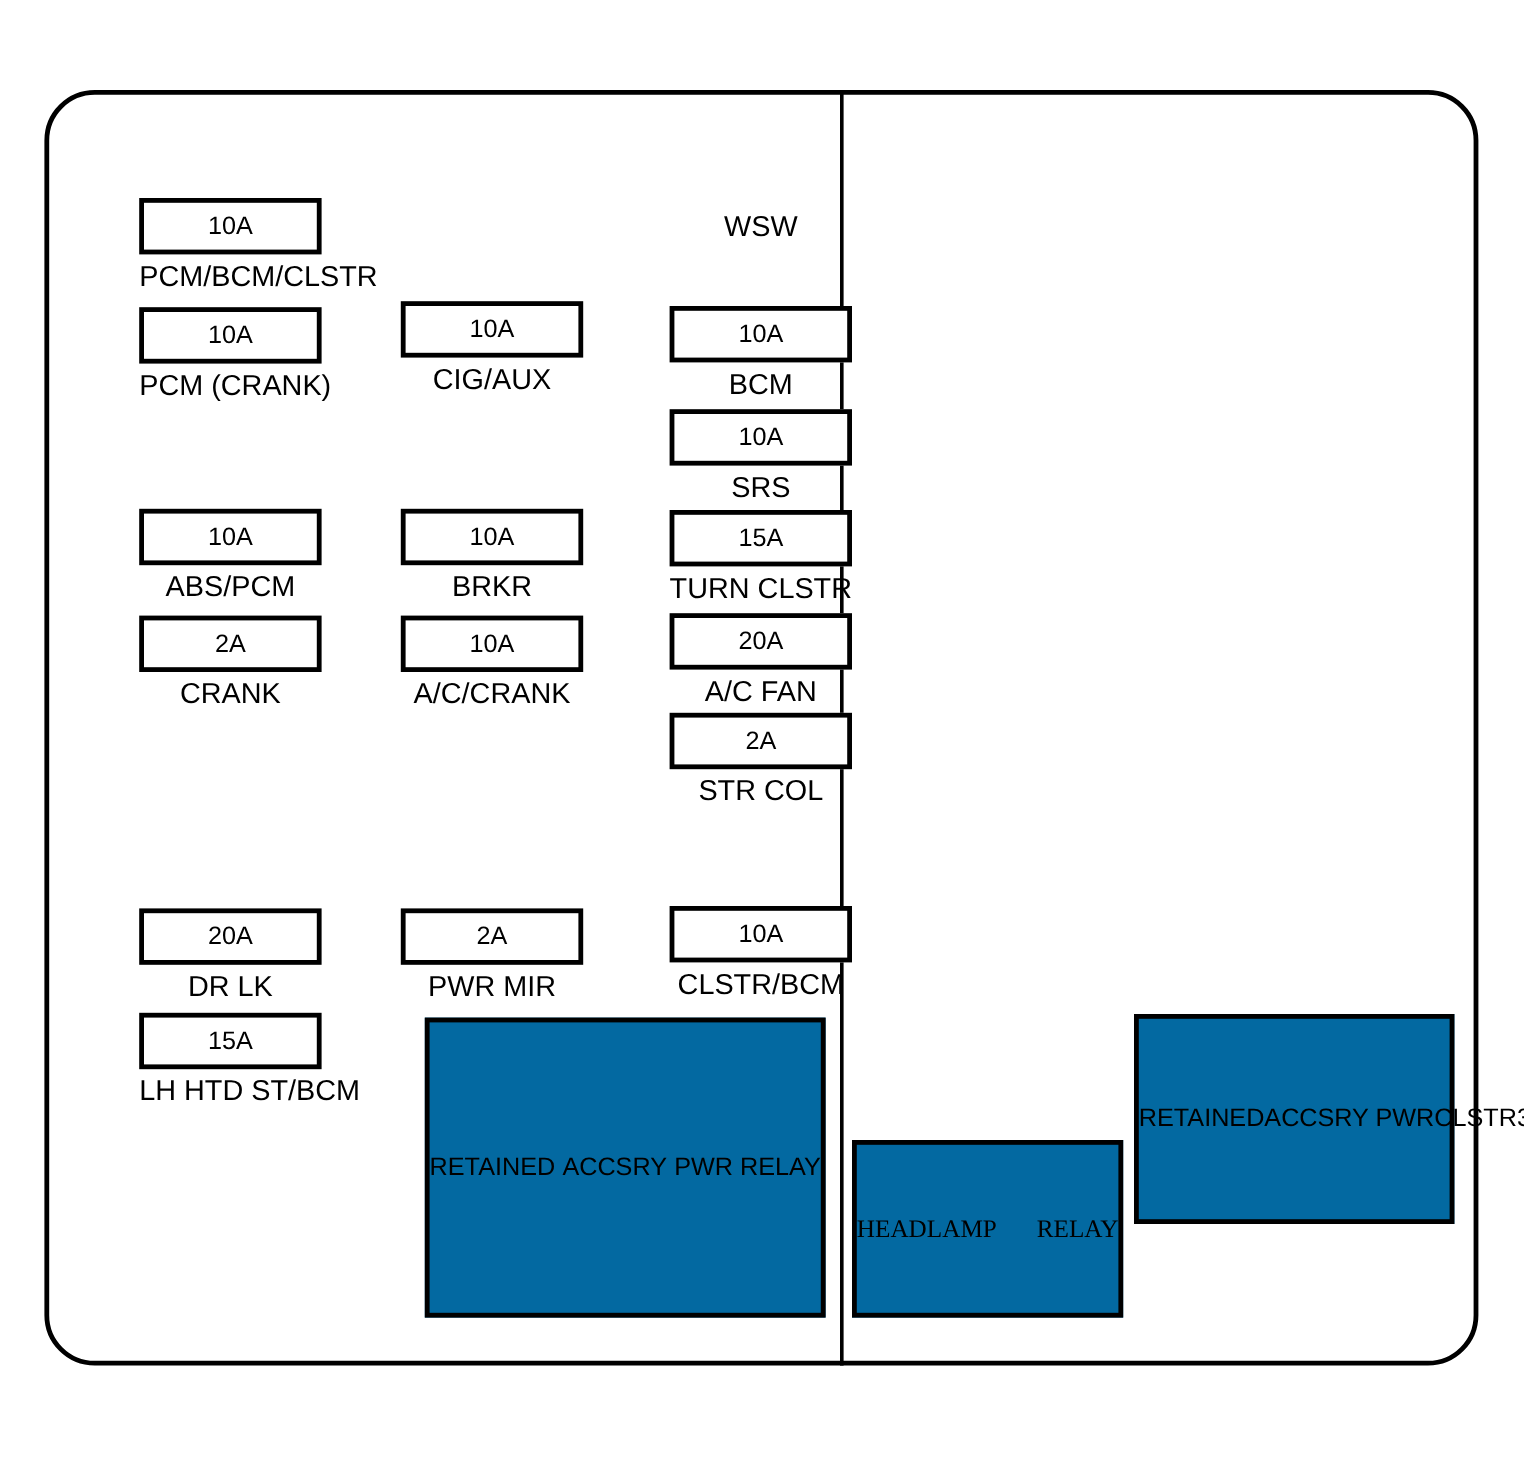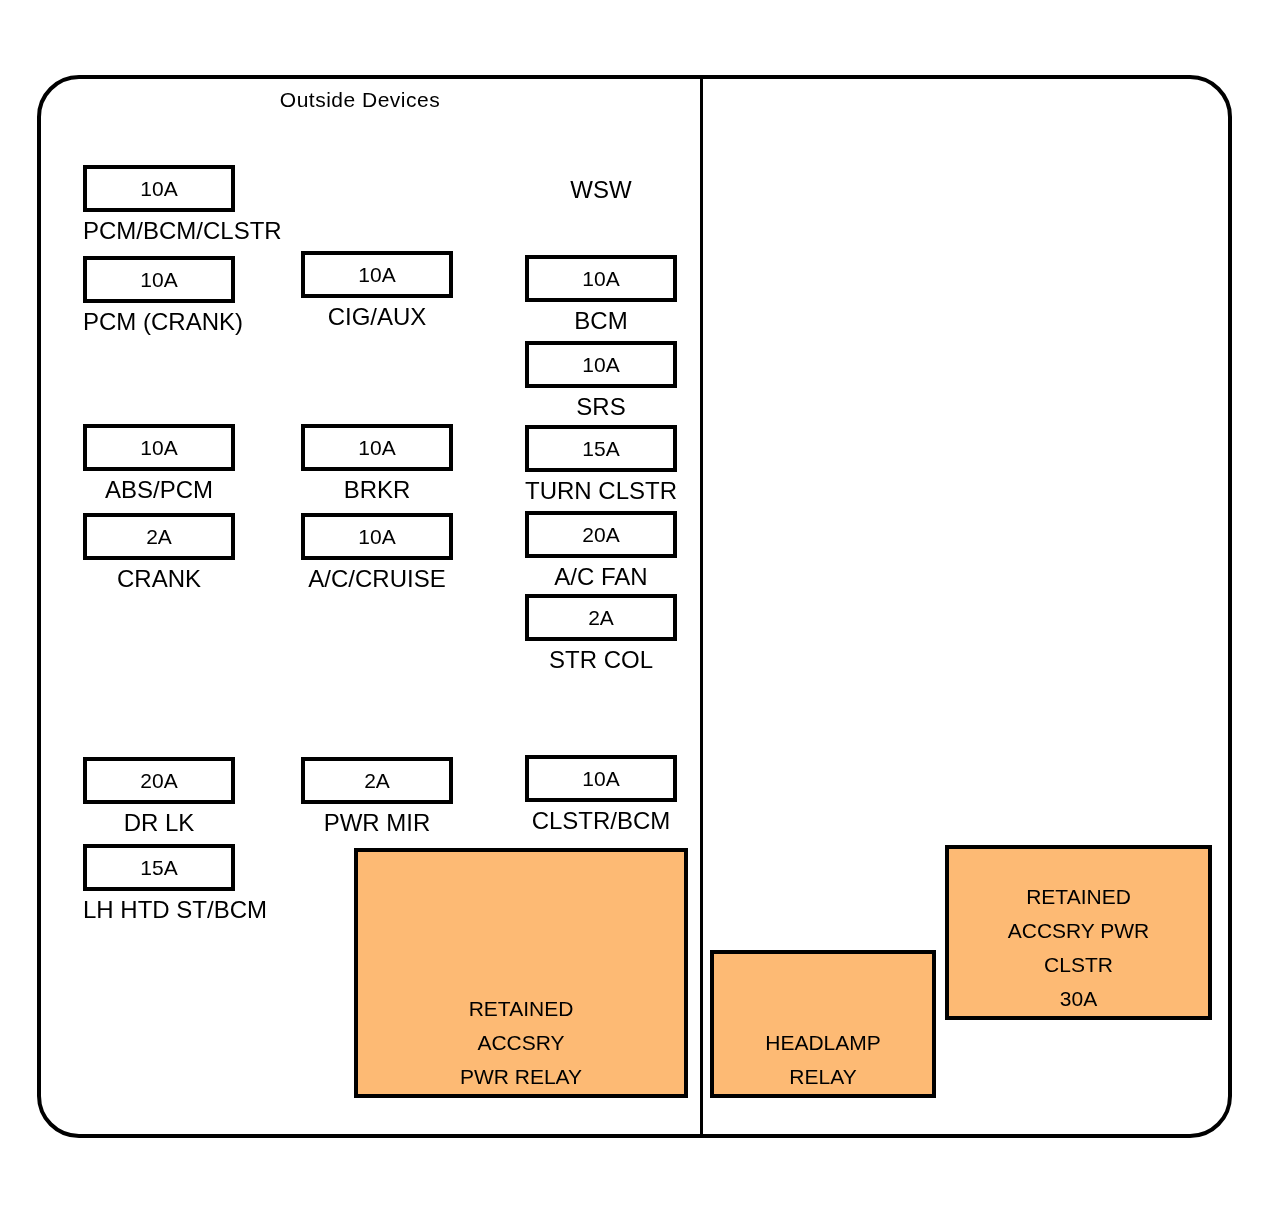--- a/index.html
+++ b/index.html
@@ -44,20 +44,21 @@
     font-size: 21px;
     letter-spacing: 0.5px;
     white-space: nowrap;
     text-align: center;
     color: #000000;
   }
   
   .fuse {
     position: absolute;
     width: 152px;
+    margin-left: 33px;
   }
   .fuse .box {
     width: 152px;
     height: 47px;
     border: 4px solid #000000;
     box-sizing: border-box;
     background: #ffffff;
     display: flex;
     align-items: center;
     justify-content: center;
@@ -72,42 +73,41 @@
     line-height: 1;
     padding-top: 7px;
     white-space: nowrap;
     color: #000000;
   }
   
   .relay {
     position: absolute;
     border: 4px solid #000000;
     box-sizing: border-box;
-    background: #fdba74;
+    background: #0369a1;
     display: flex;
-    flex-direction: column;
+    flex-direction: row;
     align-items: center;
-    justify-content: flex-end;
+    justify-content: space-between;
     font-size: 21px;
     line-height: 1.62;
     color: #000000;
   }
   .relay .line {
     white-space: nowrap;
   }
 </style>
 </head>
 <body>
 
 <div id="stage">
 
   <div class="enclosure"></div>
   <div class="divider"></div>
 
-  <div class="section-title" id="title-left" style="left: 210px; top: 88px; width: 300px;">Outside  Devices</div>
 
 
   <div id="fuse-layer">
       <div class="fuse" style="left: 83px; top: 165px;">
         <div class="box">10A</div>
         <div class="caption">PCM/BCM/CLSTR</div>
       </div>
       <div class="fuse" style="left: 83px; top: 256px;">
         <div class="box">10A</div>
         <div class="caption">PCM (CRANK)</div>
@@ -131,21 +131,21 @@
       <div class="fuse" style="left: 301px; top: 251px;">
         <div class="box">10A</div>
         <div class="caption">CIG/AUX</div>
       </div>
       <div class="fuse" style="left: 301px; top: 424px;">
         <div class="box">10A</div>
         <div class="caption">BRKR</div>
       </div>
       <div class="fuse" style="left: 301px; top: 513px;">
         <div class="box">10A</div>
-        <div class="caption">A/C/CRUISE</div>
+        <div class="caption">A/C/CRANK</div>
       </div>
       <div class="fuse" style="left: 301px; top: 757px;">
         <div class="box">2A</div>
         <div class="caption">PWR MIR</div>
       </div>
       <div class="fuse" style="left: 525px; top: 171px;">
         <div class="caption">WSW</div>
       </div>
       <div class="fuse" style="left: 525px; top: 255px;">
         <div class="box">10A</div>
@@ -171,21 +171,21 @@
         <div class="box">10A</div>
         <div class="caption">CLSTR/BCM</div>
       </div>
     </div>
   <div id="relay-layer">
       <div class="relay" style="left: 354px; top: 848px; width: 334px; height: 250px;">
         <div class="line">RETAINED</div>
         <div class="line">ACCSRY</div>
         <div class="line">PWR RELAY</div>
       </div>
-      <div class="relay" style="left: 710px; top: 950px; width: 226px; height: 148px;">
+      <div class="relay" style="left: 710px; top: 950px; width: 226px; height: 148px; font-family: Liberation Serif, serif;">
         <div class="line">HEADLAMP</div>
         <div class="line">RELAY</div>
       </div>
       <div class="relay" style="left: 945px; top: 845px; width: 267px; height: 175px;">
         <div class="line">RETAINED</div>
         <div class="line">ACCSRY PWR</div>
         <div class="line">CLSTR</div>
         <div class="line">30A</div>
       </div>
     </div>

